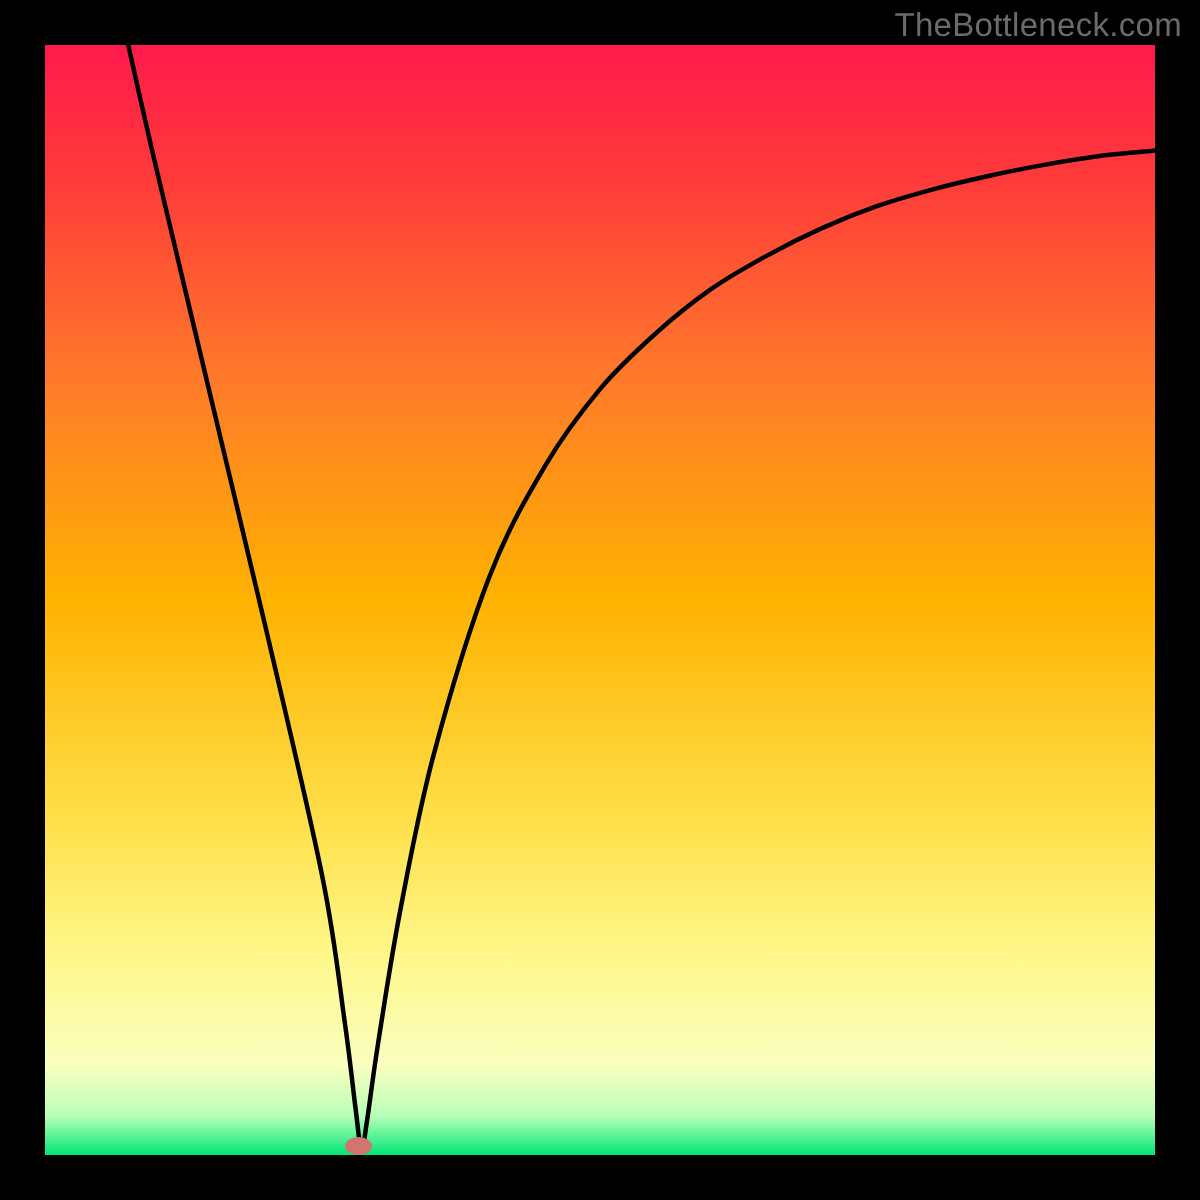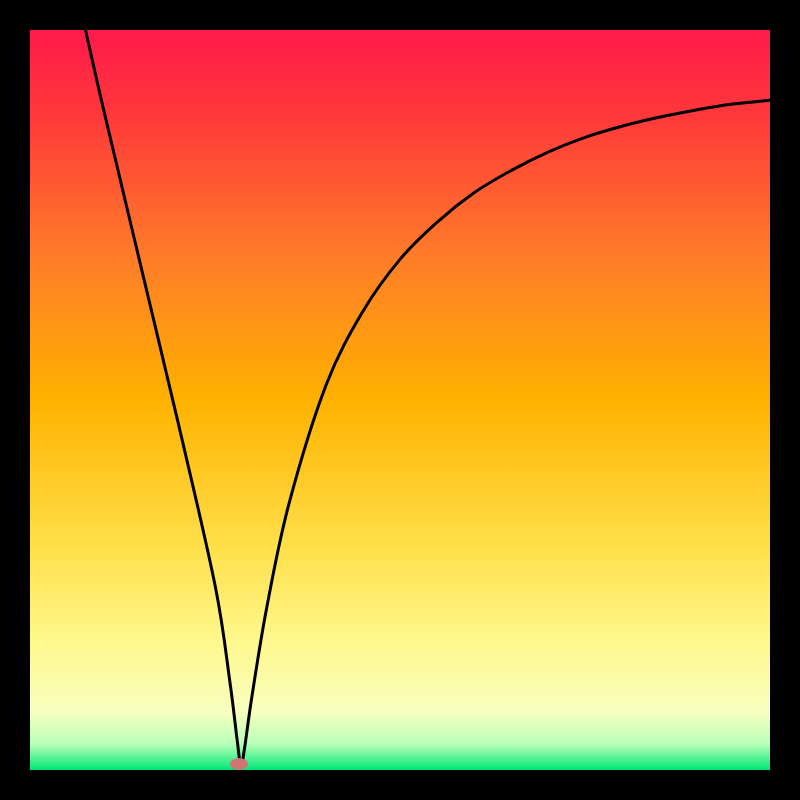--- a/index.html
+++ b/index.html
@@ -55,20 +55,21 @@
     color: #6b6b6b;
     font-size: 22px;
     font-weight: 500;
     letter-spacing: 0.2px;
   }
 </style>
 </head>
 <body>
 
 <div class="frame">
+  <div class="watermark">TheBottleneck.com</div>
   <div class="plot-area">
     <div class="gradient" style="background: linear-gradient(rgb(255, 26, 76) 0%, rgb(255, 58, 58) 12%, rgb(255, 122, 42) 30%, rgb(255, 178, 0) 50%, rgb(255, 224, 74) 70%, rgb(255, 247, 138) 82%, rgb(249, 255, 191) 92%, rgb(184, 255, 184) 96.5%, rgb(0, 230, 118) 100%);"></div>
     <svg class="curve-svg" viewBox="0 0 740 740" preserveAspectRatio="none">
       <path fill="none" stroke="#000" stroke-width="3" stroke-linejoin="round" stroke-linecap="round" d="M 55.50 0.00 C 58.58 13.57, 64.75 41.93, 74.00 81.40 C 83.25 120.87, 98.67 185.00, 111.00 236.80 C 123.33 288.60, 135.67 339.17, 148.00 392.20 C 160.33 445.23, 176.37 511.83, 185.00 555.00 C 193.63 598.17, 196.10 625.30, 199.80 651.20 C 203.50 677.10, 205.35 696.22, 207.20 710.40 C 209.05 724.58, 209.67 735.07, 210.90 736.30 C 212.13 737.53, 212.75 729.52, 214.60 717.80 C 216.45 706.08, 218.30 689.43, 222.00 666.00 C 225.70 642.57, 230.63 609.27, 236.80 577.20 C 242.97 545.13, 249.13 510.60, 259.00 473.60 C 268.87 436.60, 283.67 387.27, 296.00 355.20 C 308.33 323.13, 320.67 302.17, 333.00 281.20 C 345.33 260.23, 357.67 244.20, 370.00 229.40 C 382.33 214.60, 394.67 203.50, 407.00 192.40 C 419.33 181.30, 431.67 171.43, 444.00 162.80 C 456.33 154.17, 468.67 147.38, 481.00 140.60 C 493.33 133.82, 505.67 127.65, 518.00 122.10 C 530.33 116.55, 542.67 111.62, 555.00 107.30 C 567.33 102.98, 579.67 99.53, 592.00 96.20 C 604.33 92.87, 616.67 90.03, 629.00 87.32 C 641.33 84.61, 653.67 82.14, 666.00 79.92 C 678.33 77.70, 690.67 75.60, 703.00 74.00 C 715.33 72.40, 733.83 70.92, 740.00 70.30"></path>
     </svg>
     <div class="marker" style="left: 209.42px; top: 734.08px; background: rgb(210, 116, 111);"></div>
   </div>
 </div>
 
 </body></html>

